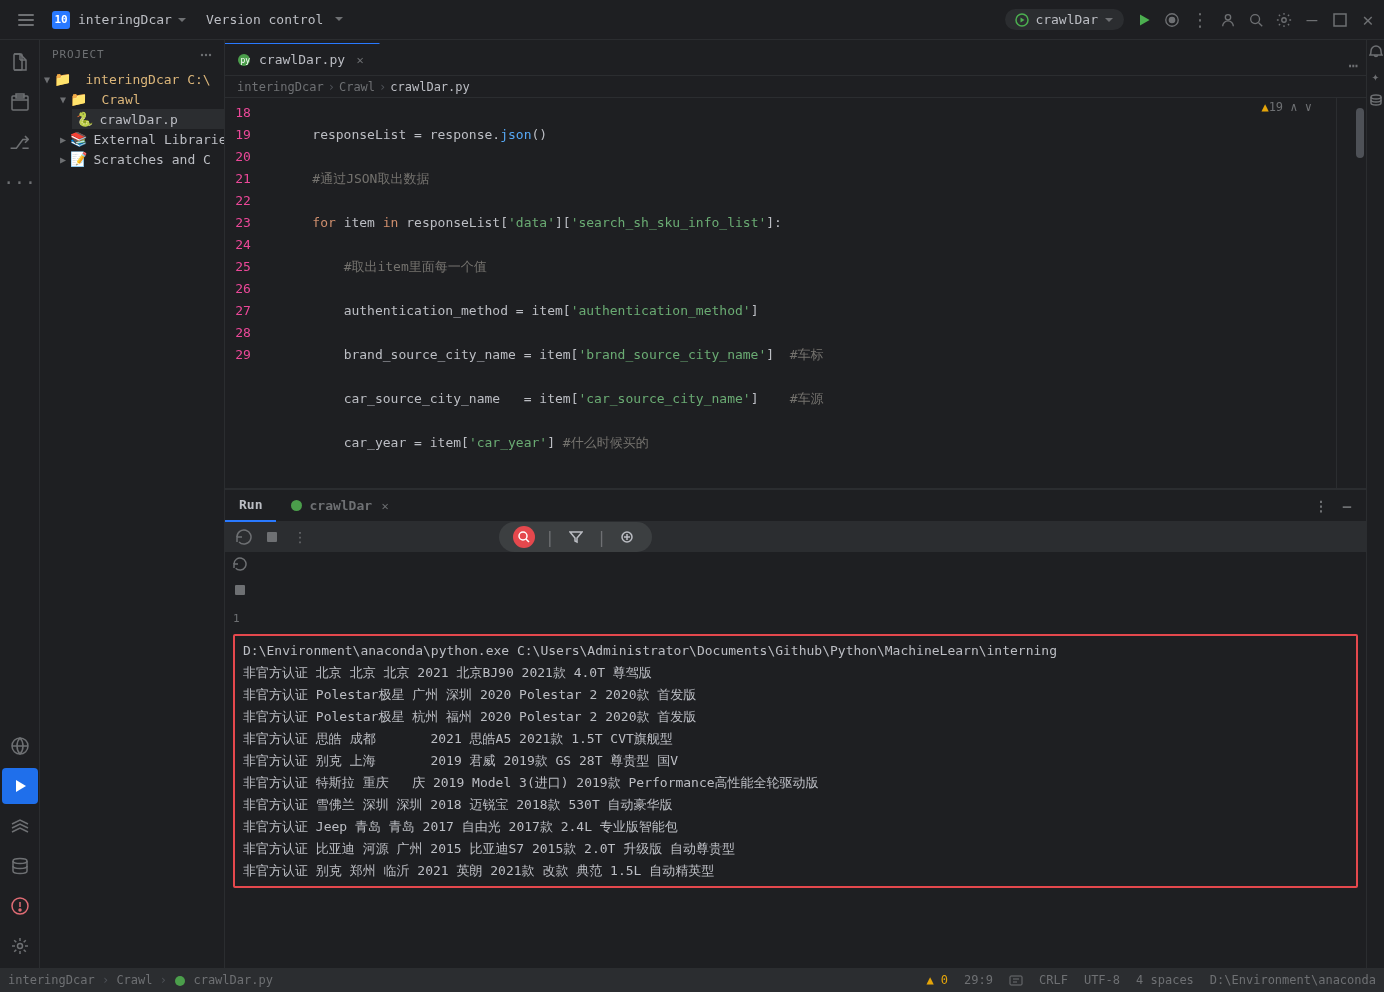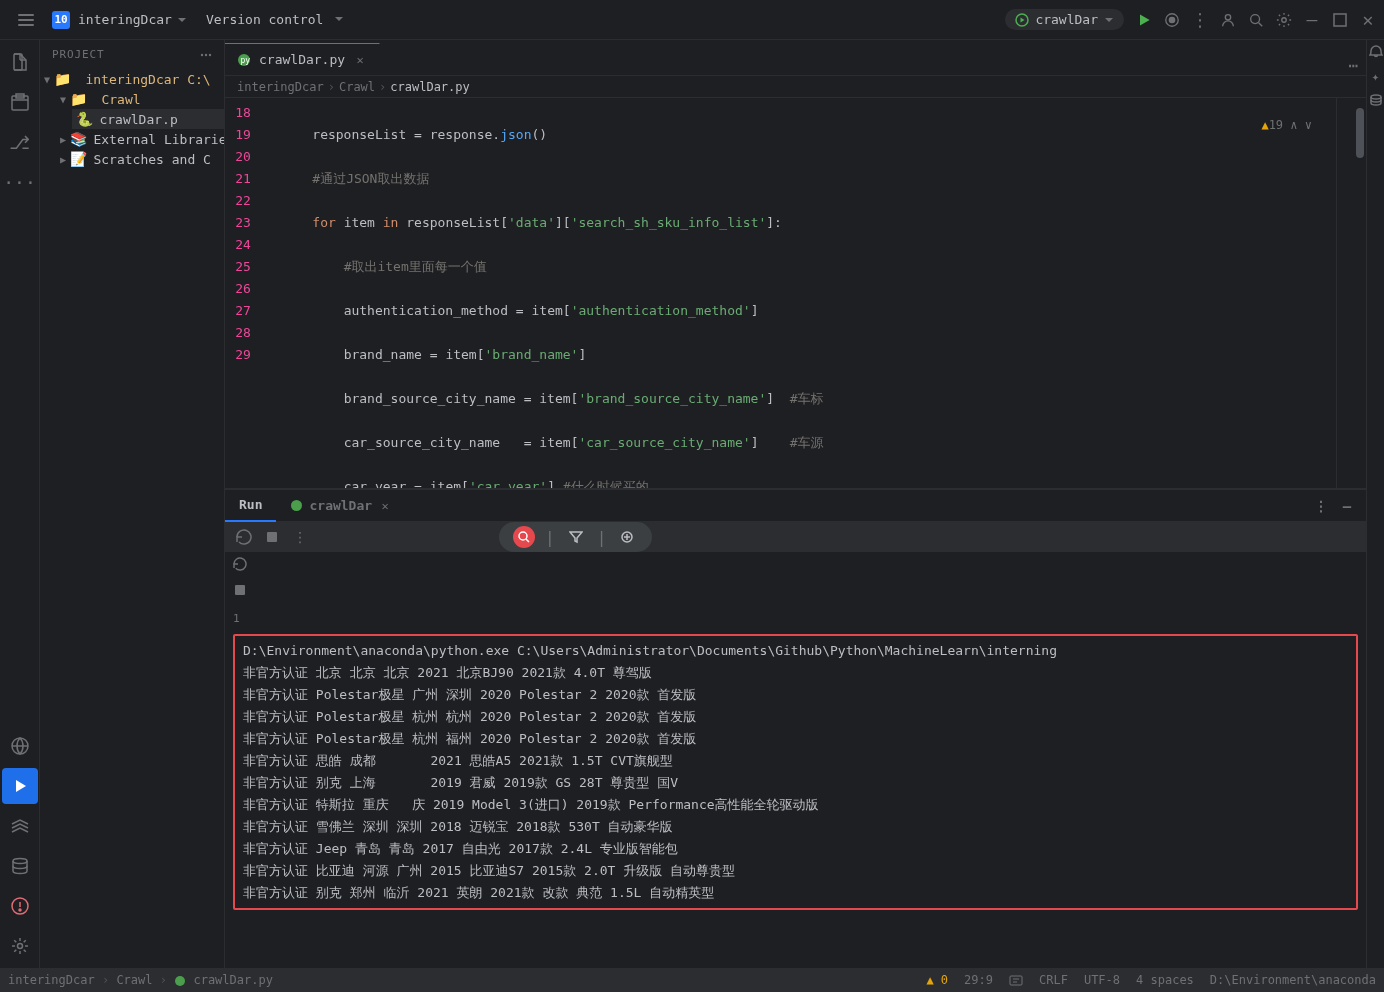--- a/index.html
+++ b/index.html
@@ -629,21 +629,21 @@
     <div class="breadcrumb">
       <span style="cursor:pointer;">interingDcar</span>
       <span class="breadcrumb-sep">›</span>
       <span style="cursor:pointer;">Crawl</span>
       <span class="breadcrumb-sep">›</span>
       <span style="cursor:pointer;color:#bcbec4;">crawlDar.py</span>
     </div>
 
     <div class="editor-with-minimap">
       <div class="code-editor">
-        <div style="position:absolute;right:24px;top:20px;color:#6e7073;font-size:12px;">
+        <div style="position:absolute;right:24px;top:2px;color:#6e7073;font-size:12px;">
           <span style="color:#e5a50a;">▲</span>19 ∧ ∨
         </div>
         <div class="code-editor-inner">
           <div class="line-numbers">
             <div>18</div>
             <div>19</div>
             <div>20</div>
             <div>21</div>
             <div>22</div>
             <div>23</div>
@@ -653,21 +653,20 @@
             <div>27</div>
             <div>28</div>
             <div>29</div>
           </div>
           <div class="code-content">
 <span class="line">    <span class="var">responseList</span> <span class="op">=</span> <span class="var">response</span><span class="op">.</span><span class="fn">json</span><span class="bracket">()</span></span>
 <span class="line">    <span class="cm">#通过JSON取出数据</span></span>
 <span class="line">    <span class="kw">for</span> <span class="var">item</span> <span class="kw">in</span> <span class="var">responseList</span><span class="bracket">[</span><span class="str">'data'</span><span class="bracket">][</span><span class="str">'search_sh_sku_info_list'</span><span class="bracket">]:</span></span>
 <span class="line">        <span class="cm">#取出item里面每一个值</span></span>
 <span class="line">        <span class="var">authentication_method</span> <span class="op">=</span> <span class="var">item</span><span class="bracket">[</span><span class="str">'authentication_method'</span><span class="bracket">]</span></span>
-<span class="line">        <span class="var">brand_name</span> <span class="op">=</span> <span class="var">item</span><span class="bracket">[</span><span class="str">'brand_name'</span><span class="bracket">]</span></span>
 <span class="line">        <span class="var">brand_source_city_name</span> <span class="op">=</span> <span class="var">item</span><span class="bracket">[</span><span class="str">'brand_source_city_name'</span><span class="bracket">]</span>  <span class="cm">#车标</span></span>
 <span class="line">        <span class="var">car_source_city_name</span>   <span class="op">=</span> <span class="var">item</span><span class="bracket">[</span><span class="str">'car_source_city_name'</span><span class="bracket">]</span>    <span class="cm">#车源</span></span>
 <span class="line">        <span class="var">car_year</span> <span class="op">=</span> <span class="var">item</span><span class="bracket">[</span><span class="str">'car_year'</span><span class="bracket">]</span> <span class="cm">#什么时候买的</span></span>
 
 
 
           </div>
         </div>
       </div>
 
@@ -755,21 +754,20 @@
             <div style="color:#6e7073;font-size:11px;line-height:22px;">
               <div>1</div>
             </div>
           </div>
         </div>
 
         <div class="output-box">
           <div class="output-line output-cmd">D:\Environment\anaconda\python.exe C:\Users\Administrator\Documents\Github\Python\MachineLearn\interning</div>
           <div class="output-line">非官方认证 北京 北京 北京 2021 北京BJ90 2021款 4.0T 尊驾版</div>
           <div class="output-line">非官方认证 Polestar极星 广州 深圳 2020 Polestar 2 2020款 首发版</div>
-          <div class="output-line">非官方认证 Polestar极星 杭州 杭州 2020 Polestar 2 2020款 首发版</div>
           <div class="output-line">非官方认证 Polestar极星 杭州 福州 2020 Polestar 2 2020款 首发版</div>
           <div class="output-line">非官方认证 思皓 成都       2021 思皓A5 2021款 1.5T CVT旗舰型</div>
           <div class="output-line">非官方认证 别克 上海       2019 君威 2019款 GS 28T 尊贵型 国V</div>
           <div class="output-line">非官方认证 特斯拉 重庆   庆 2019 Model 3(进口) 2019款 Performance高性能全轮驱动版</div>
           <div class="output-line">非官方认证 雪佛兰 深圳 深圳 2018 迈锐宝 2018款 530T 自动豪华版</div>
           <div class="output-line">非官方认证 Jeep 青岛 青岛 2017 自由光 2017款 2.4L 专业版智能包</div>
           <div class="output-line">非官方认证 比亚迪 河源 广州 2015 比亚迪S7 2015款 2.0T 升级版 自动尊贵型</div>
           <div class="output-line">非官方认证 别克 郑州 临沂 2021 英朗 2021款 改款 典范 1.5L 自动精英型</div>
         </div>
       </div>

